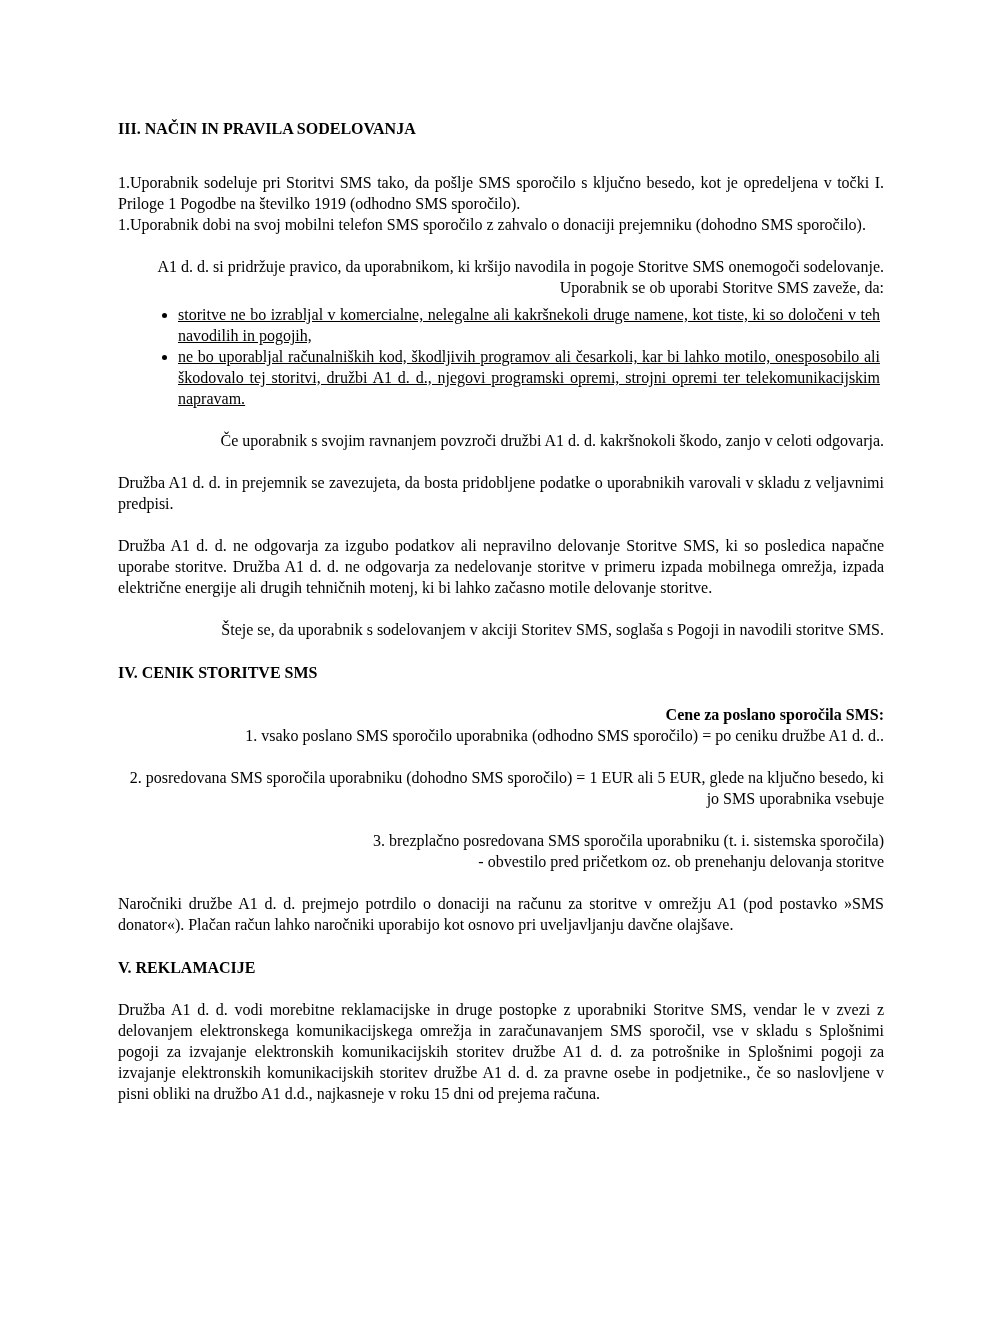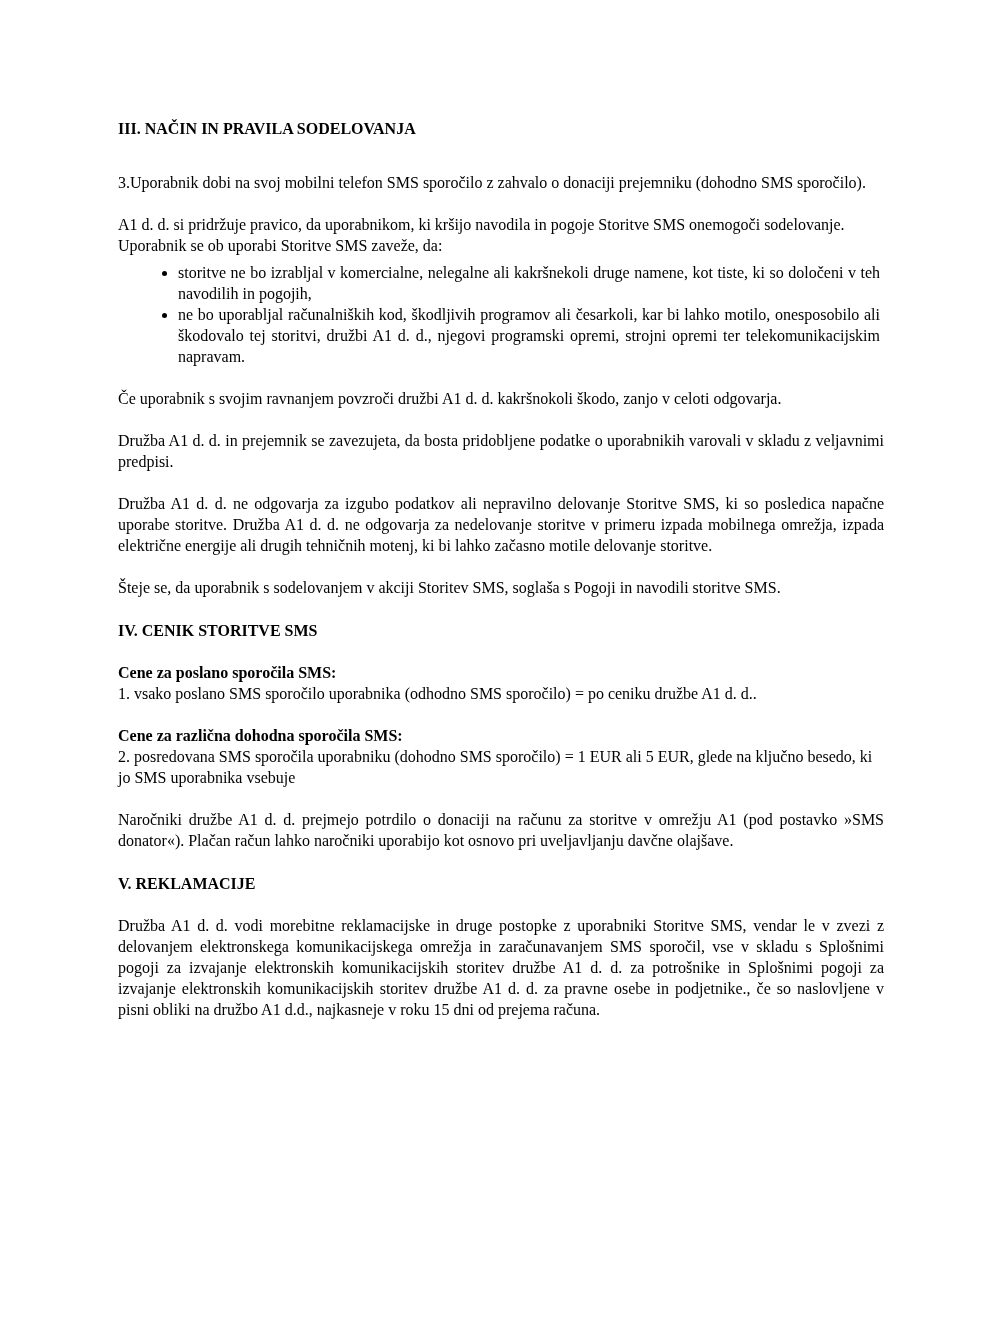--- a/index.html
+++ b/index.html
@@ -25,54 +25,57 @@
     font-size: 16px;
     font-weight: bold;
     margin: 0 0 33px 0;
   }
   .heading.sub-section {
     margin-top: 22px;
     margin-bottom: 21px;
   }
   p {
     margin: 0 0 21px 0;
+    text-align: right;
   }
   p.tight {
     margin-bottom: 0;
   }
   .bold-line {
     font-weight: bold;
     margin-bottom: 0;
   }
   .justify {
     text-align: justify;
   }
   .multiline {
     white-space: pre-line;
   }
   ul.bullet-list {
     margin: 6px 4px 21px 0;
     padding: 0 0 0 60px;
     list-style-type: disc;
+    text-decoration: underline;
   }
   ul.bullet-list li {
     margin: 0;
     padding: 0;
     text-align: justify;
   }
 </style>
 </head>
 <body>
 
 <div class="page">
 
   <div>
     <div class="heading">III. NAČIN IN PRAVILA SODELOVANJA</div>
 
-    <p class="justify">3.Uporabnik dobi na svoj mobilni telefon SMS sporočilo z zahvalo o donaciji prejemniku (dohodno SMS sporočilo).</p>
+    <p class="justify tight">1.Uporabnik sodeluje pri Storitvi SMS tako, da pošlje SMS sporočilo s ključno besedo, kot je opredeljena v točki I. Priloge 1 Pogodbe na številko 1919 (odhodno SMS sporočilo).</p>
+    <p class="justify">1.Uporabnik dobi na svoj mobilni telefon SMS sporočilo z zahvalo o donaciji prejemniku (dohodno SMS sporočilo).</p>
 
     <p class="tight">A1 d. d. si pridržuje pravico, da uporabnikom, ki kršijo navodila in pogoje Storitve SMS onemogoči sodelovanje.</p>
     <p class="tight">Uporabnik se ob uporabi Storitve SMS zaveže, da:</p>
 
     <ul class="bullet-list">
       <li>storitve ne bo izrabljal v komercialne, nelegalne ali kakršnekoli druge namene, kot tiste, ki so določeni v teh navodilih in pogojih,</li>
       <li>ne bo uporabljal računalniških kod, škodljivih programov ali česarkoli, kar bi lahko motilo, onesposobilo ali škodovalo tej storitvi, družbi A1 d. d., njegovi programski opremi, strojni opremi ter telekomunikacijskim napravam.</li>
     </ul>
 
     <p>Če uporabnik s svojim ravnanjem povzroči družbi A1 d. d. kakršnokoli škodo, zanjo v celoti odgovarja.</p>
@@ -80,23 +83,24 @@
     <p class="justify">Družba A1 d. d. ne odgovarja za izgubo podatkov ali nepravilno delovanje Storitve SMS, ki so posledica napačne uporabe storitve. Družba A1 d. d. ne odgovarja za nedelovanje storitve v primeru izpada mobilnega omrežja, izpada električne energije ali drugih tehničnih motenj, ki bi lahko začasno motile delovanje storitve.</p>
     <p>Šteje se, da uporabnik s sodelovanjem v akciji Storitev SMS, soglaša s Pogoji in navodili storitve SMS.</p>
   </div>
 
   <div>
     <div class="heading sub-section">IV. CENIK STORITVE SMS</div>
 
     <p class="bold-line">Cene za poslano sporočila SMS:</p>
     <p>1. vsako poslano SMS sporočilo uporabnika (odhodno SMS sporočilo)  = po ceniku družbe A1 d. d..</p>
 
-    <p class="bold-line">Cene za različna dohodna sporočila SMS:</p>
     <p>2. posredovana SMS sporočila uporabniku (dohodno SMS sporočilo) = 1 EUR ali 5 EUR, glede na ključno besedo, ki jo SMS uporabnika vsebuje</p>
 
+    <p class="multiline">3. brezplačno posredovana SMS sporočila uporabniku (t. i. sistemska sporočila)
+- obvestilo pred pričetkom oz. ob prenehanju delovanja storitve</p>
 
 
     <p class="justify">Naročniki družbe A1 d. d. prejmejo potrdilo o donaciji na računu za storitve v omrežju A1 (pod postavko »SMS donator«). Plačan račun lahko naročniki uporabijo kot osnovo pri uveljavljanju davčne olajšave.</p>
   </div>
 
   <div>
     <div class="heading sub-section">V. REKLAMACIJE</div>
     <p class="justify">Družba A1 d. d. vodi  morebitne reklamacijske in druge postopke z uporabniki Storitve SMS, vendar le v zvezi z delovanjem elektronskega komunikacijskega omrežja in zaračunavanjem SMS sporočil, vse v skladu s Splošnimi pogoji za izvajanje elektronskih komunikacijskih storitev družbe A1 d. d. za potrošnike in Splošnimi pogoji za izvajanje elektronskih komunikacijskih storitev družbe A1 d. d. za pravne osebe in podjetnike., če so naslovljene v pisni obliki na družbo A1 d.d., najkasneje v roku 15 dni od prejema računa.</p>
   </div>
 

